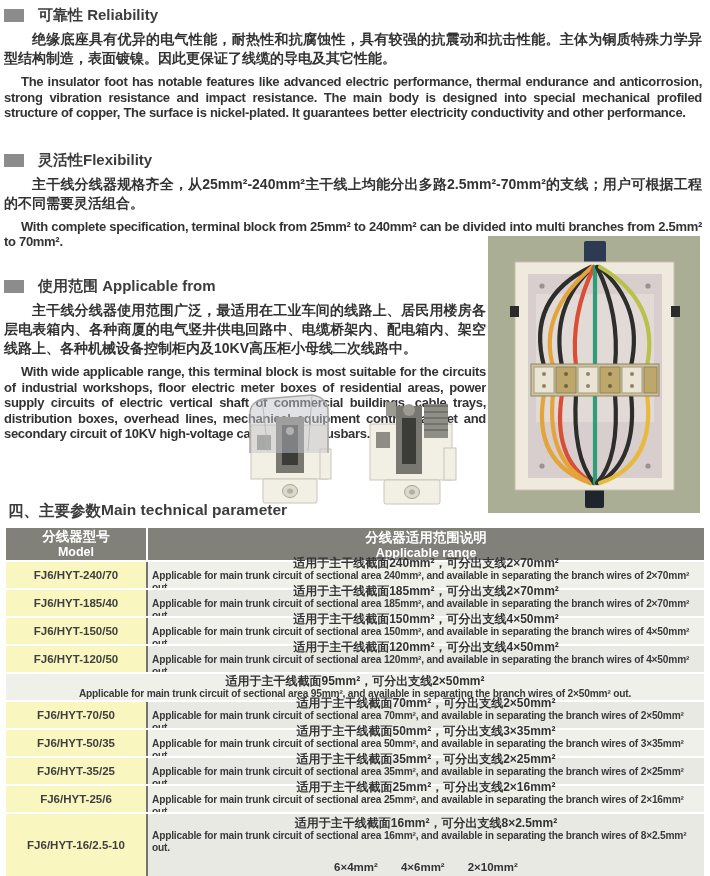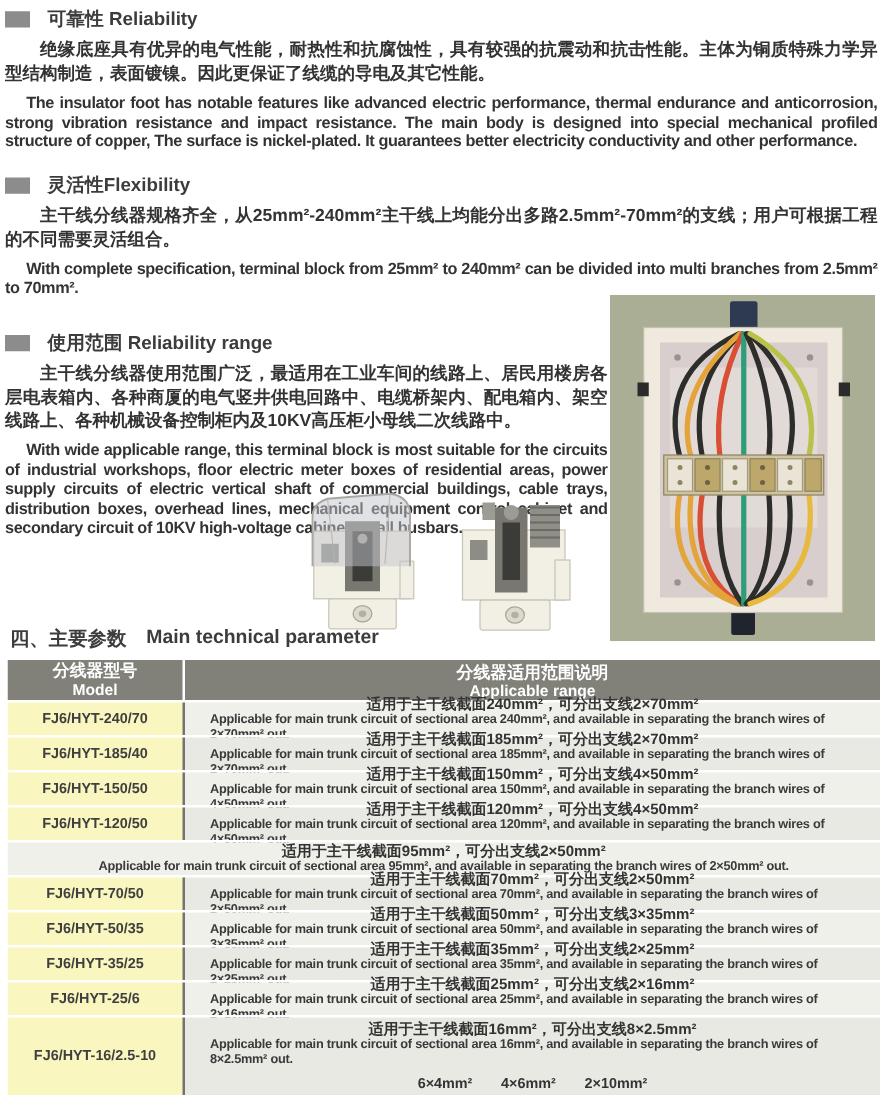--- a/index.html
+++ b/index.html
@@ -19,48 +19,48 @@
     font-family:"Liberation Sans","DejaVu Sans",sans-serif;
   }
   .page{position:relative;width:710px;height:701px;}
 
   
   .sections{position:absolute;left:0;top:0;width:710px;padding:6px 4px 0 4px;}
   .section-title{display:flex;align-items:center;gap:14px;font-weight:bold;font-size:15px;color:#3c3c3c;margin-top:0;}
   .bullet{width:20px;height:13px;background:var(--bullet);flex:0 0 auto;}
   .cn-para{font-size:14px;font-weight:bold;line-height:19px;text-indent:28px;margin:5px 4px 0 0;text-align:justify;}
   .en-para{font-size:13px;font-weight:bold;line-height:15.6px;text-indent:17px;margin:6px 4px 0 0;text-align:justify;letter-spacing:-0.3px;}
-  .sec-gap-1{margin-top:18px;}
+  .sec-gap-1{margin-top:30px;}
   .sec-gap-2{margin-top:27px;}
   .narrow{width:482px;}
 
   
   .app-photo{position:absolute;left:488px;top:236px;width:212px;height:277px;}
 
   
   .product-1{position:absolute;left:238px;top:391px;width:104px;height:118px;}
   .product-2{position:absolute;left:356px;top:396px;width:118px;height:112px;}
 
   
-  .main-heading{position:absolute;left:8px;top:501px;font-size:15.5px;font-weight:bold;color:#3c3c3c;display:flex;gap:16px;}
+  .main-heading{position:absolute;left:8px;top:501px;font-size:15.5px;font-weight:bold;color:#3c3c3c;display:flex;}
 
   
   .param-table{position:absolute;left:6px;top:528px;width:698px;height:348px;display:flex;flex-direction:column;overflow:hidden;}
   .t-header{display:flex;height:32px;flex:0 0 auto;background:var(--table-header-bg);color:#fff;text-align:center;}
   .t-header .hc{display:flex;flex-direction:column;justify-content:center;line-height:1.15;}
   .hc.model{width:142px;border-right:2px solid #fff;}
   .hc.range{flex:1;justify-content:flex-end;}
   .h-cn{font-size:13.5px;font-weight:bold;}
   .h-en{font-size:12.5px;font-weight:bold;}
   .t-row{display:flex;height:28px;flex:0 0 auto;border-top:2px solid #fff;}
   .t-row.tall{flex:1 1 auto;height:auto;}
   .cell-model{width:142px;background:var(--model-col-bg);display:flex;align-items:center;justify-content:center;
     font-size:11.5px;font-weight:bold;color:#3f3f3f;border-right:2px solid #737373;}
   .cell-range{flex:1;display:flex;flex-direction:column;align-items:center;justify-content:center;
-    background:var(--range-cell-bg);padding:1px 20px;line-height:1.18;}
+    background:var(--range-cell-bg);padding:1px 4px;line-height:1.18;}
   .t-row:nth-child(even) .cell-range{background:var(--range-cell-alt-bg);}
   .r-cn{font-size:12px;font-weight:bold;color:#333;}
   .r-en{font-size:10.2px;font-weight:bold;color:#3a3a3a;letter-spacing:-0.2px;}
   .r-extra{font-size:11.5px;font-weight:bold;color:#333;margin-top:7px;}
 </style>
 </head>
 <body>
 
 <div class="page">
 
@@ -75,21 +75,21 @@
 
     <div class="section-title sec-gap-1">
       <span class="bullet"></span>
       <span>灵活性Flexibility</span>
     </div>
     <div class="cn-para">主干线分线器规格齐全，从25mm²-240mm²主干线上均能分出多路2.5mm²-70mm²的支线；用户可根据工程的不同需要灵活组合。</div>
     <div class="en-para">With complete specification, terminal block from 25mm² to 240mm² can be divided into multi branches from 2.5mm² to 70mm².</div>
 
     <div class="section-title sec-gap-2">
       <span class="bullet"></span>
-      <span>使用范围 Reliability range</span>
+      <span>使用范围 Applicable from</span>
     </div>
     <div class="cn-para narrow">主干线分线器使用范围广泛，最适用在工业车间的线路上、居民用楼房各层电表箱内、各种商厦的电气竖井供电回路中、电缆桥架内、配电箱内、架空线路上、各种机械设备控制柜内及10KV高压柜小母线二次线路中。</div>
     <div class="en-para narrow">With wide applicable range, this terminal block is most suitable for the circuits of industrial workshops, floor electric meter boxes of residential areas, power supply circuits of electric vertical shaft of commercial buildings, cable trays, distribution boxes, overhead lines, mechanical equipment control cabinet and secondary circuit of 10KV high-voltage cabinet small busbars.</div>
   </div>
 
   <div class="app-photo">
     <svg width="212" height="277" viewBox="0 0 212 277" xmlns="http://www.w3.org/2000/svg">
       <rect width="212" height="277" fill="#a9ae95"></rect>
       <rect x="96" y="5" width="22" height="26" rx="2" fill="#2e3a52"></rect>
       <rect x="97" y="246" width="19" height="26" rx="2" fill="#20242c"></rect>

